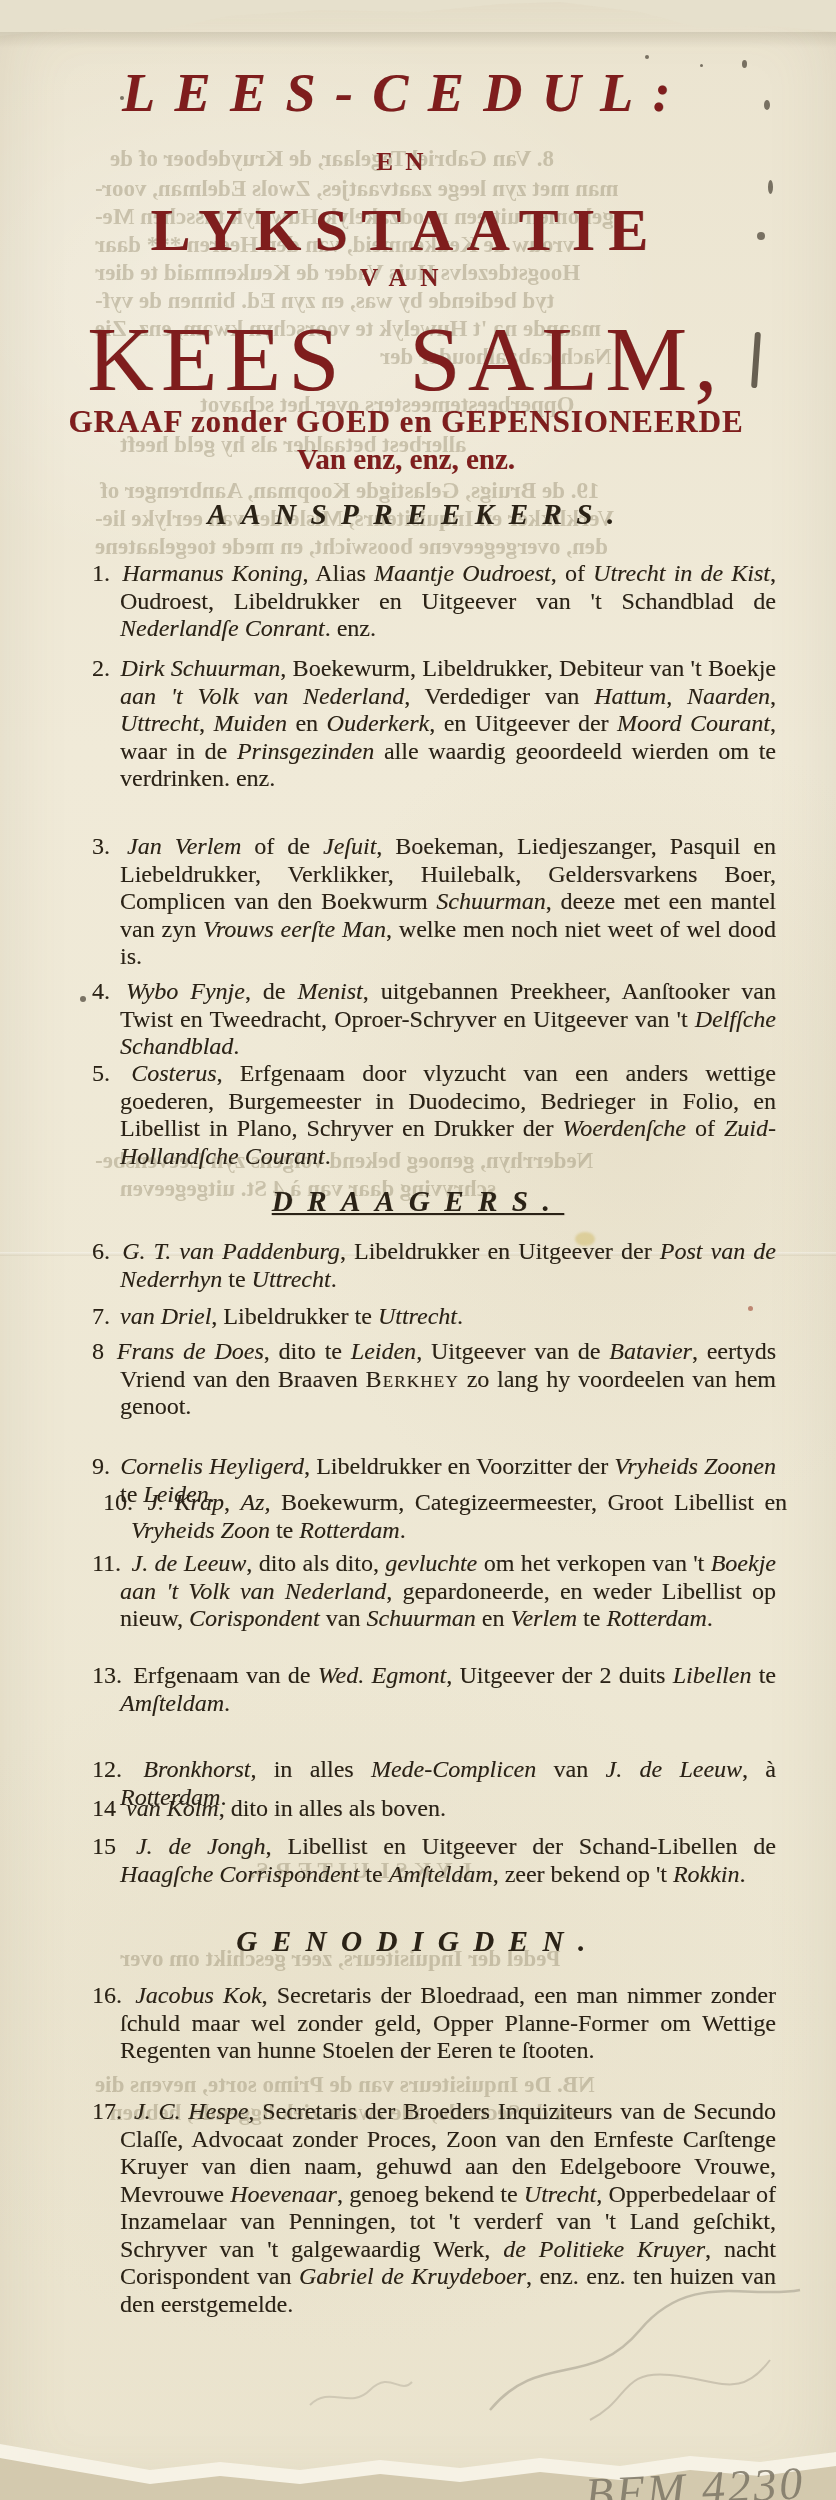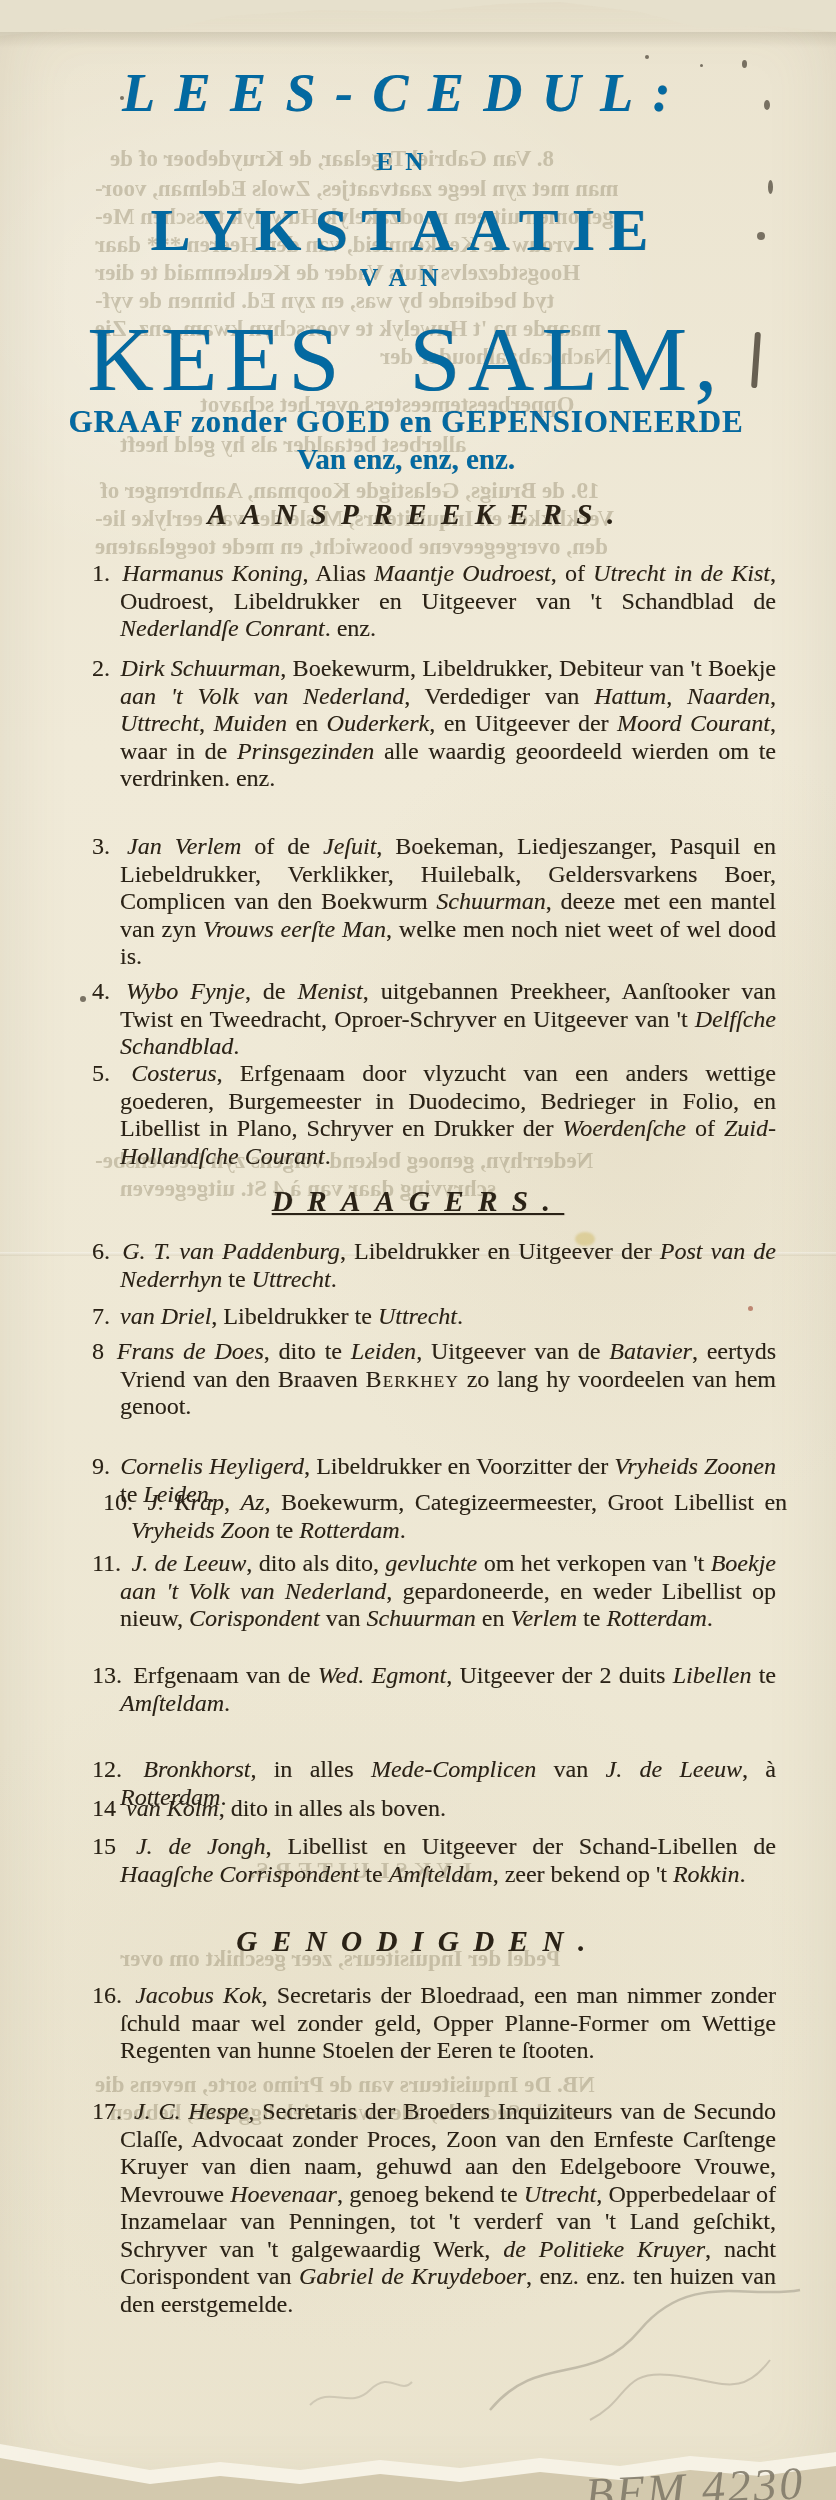--- a/index.html
+++ b/index.html
@@ -31,21 +31,21 @@
     background:linear-gradient(rgba(255,255,255,.5),rgba(150,135,100,.18));opacity:.8;}
 
   
   .st{
     position:absolute;transform:scaleX(-1);white-space:nowrap;
     font-weight:700;font-size:23px;color:#958b6e;opacity:.42;
     filter:blur(.4px);z-index:3;
   }
 
   
-  .tline{position:absolute;left:0;width:812px;text-align:center;color:#0369a1;z-index:4;
+  .tline{position:absolute;left:0;width:812px;text-align:center;color:#7f1d1d;z-index:4;
     text-shadow:.4px .4px 0 rgba(41,33,21,.35);}
   .t-lees{top:62px;font-size:54px;font-style:italic;font-weight:700;letter-spacing:.36em;}
   .t-en{top:148px;font-size:25px;font-weight:700;letter-spacing:.5em;}
   .t-lyk{top:196px;font-size:60px;font-weight:700;letter-spacing:.22em;}
   .t-van{top:264px;font-size:25px;font-weight:700;letter-spacing:.55em;}
   .t-name{top:306px;font-size:92px;font-weight:400;letter-spacing:.08em;word-spacing:.35em;}
   .t-graaf{top:404px;font-size:31px;font-weight:700;letter-spacing:.03em;}
   .t-enz{top:443px;font-size:29px;font-weight:700;}
 
   .sec-header{

